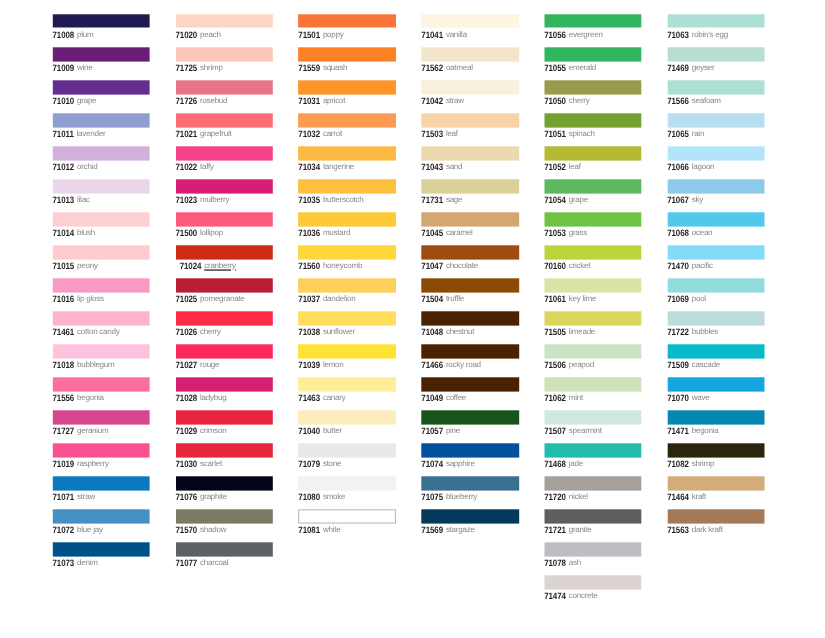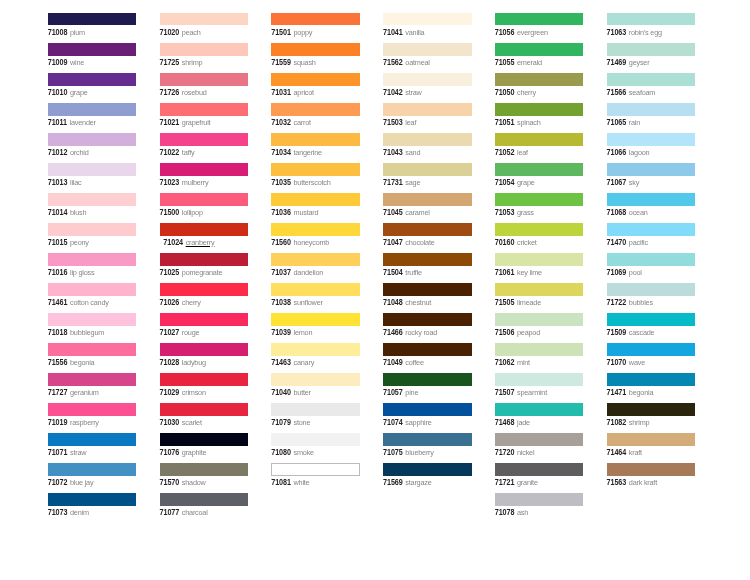--- a/index.html
+++ b/index.html
@@ -567,20 +567,26 @@
       <div class="label">
         <span class="code">71721</span><span class="name">granite</span>
       </div>
     </div>
     <div class="swatch-row">
       <div class="chip" style="background-color: rgb(189, 189, 195);"></div>
       <div class="label">
         <span class="code">71078</span><span class="name">ash</span>
       </div>
     </div>
+    <div class="swatch-row">
+      <div class="chip" style="background-color: rgb(220, 212, 209);"></div>
+      <div class="label">
+        <span class="code">71474</span><span class="name">concrete</span>
+      </div>
+    </div>
   </div>
   <div class="col" style="left:606.5px">
     <div class="swatch-row">
       <div class="chip" style="background-color: rgb(172, 224, 214);"></div>
       <div class="label">
         <span class="code">71063</span><span class="name">robin's egg</span>
       </div>
     </div>
     <div class="swatch-row">
       <div class="chip" style="background-color: rgb(182, 223, 210);"></div>

